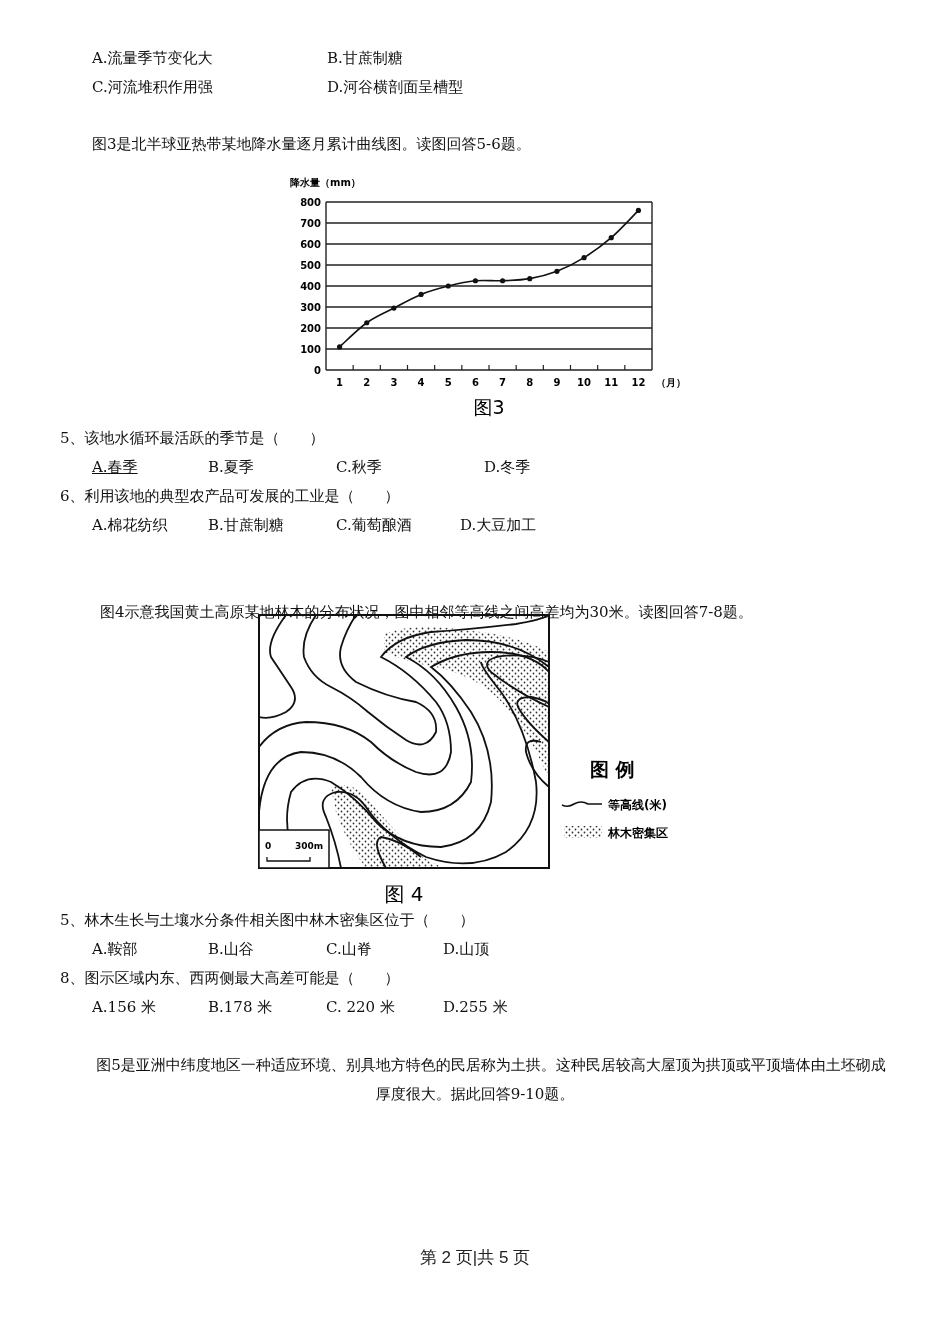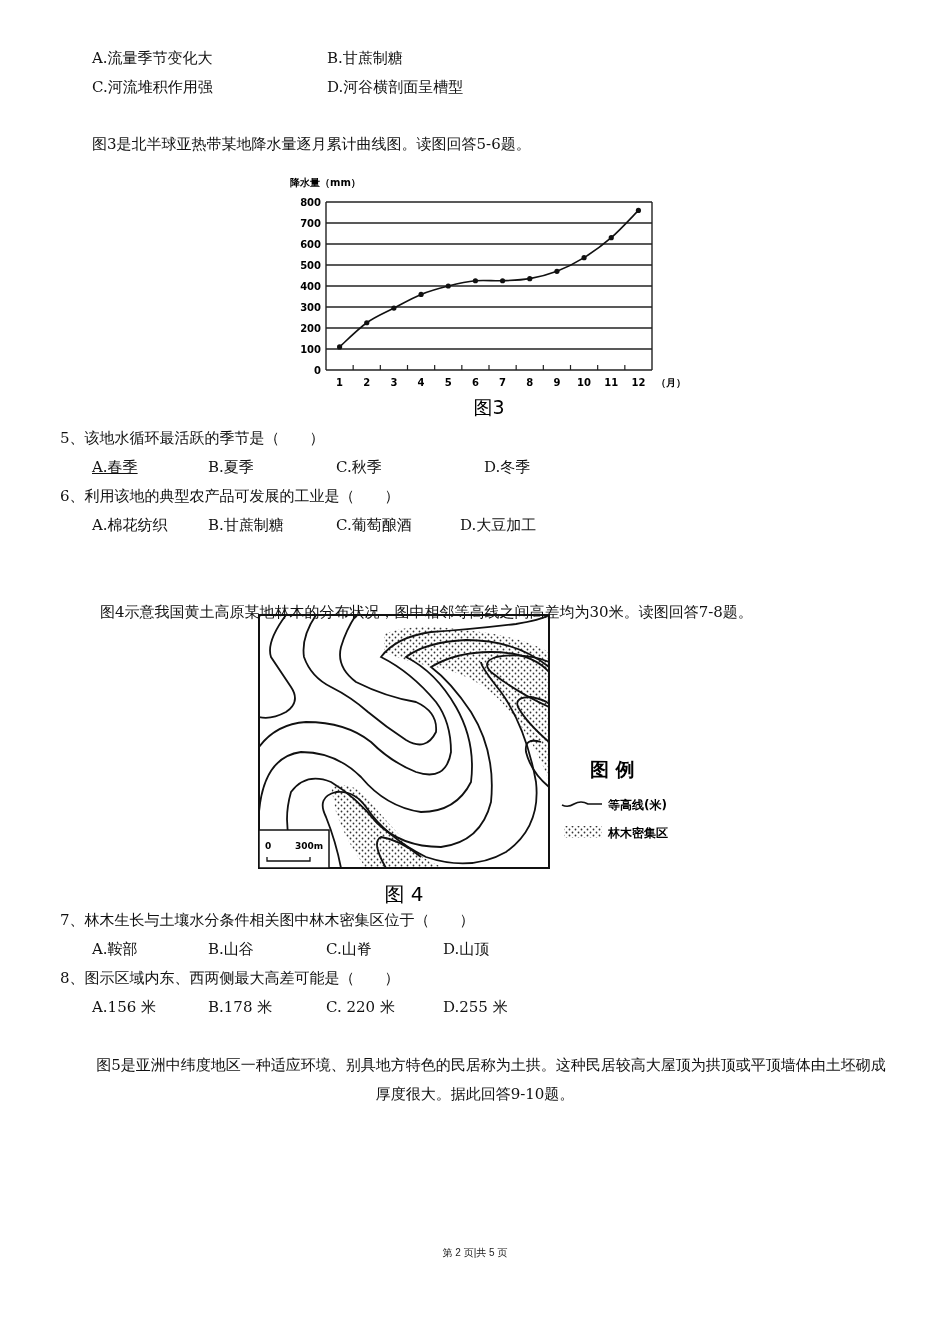--- a/index.html
+++ b/index.html
@@ -2,21 +2,21 @@
 <html><head>
 <meta charset="utf-8">
 <style>
   html, body { margin:0; padding:0; background:#ffffff; }
   body { width:950px; height:1344px; position:relative; overflow:hidden;
          font-family:"DejaVu Serif", "Liberation Serif", serif; color:#111; font-size:15px; }
   .line { position:absolute; white-space:nowrap; line-height:20px; }
   .opt { position:absolute; white-space:nowrap; line-height:20px; }
   .para { position:absolute; left:60px; width:830px; line-height:29px; text-indent:32px; }
   .footer { position:absolute; top:1246px; left:0; width:950px; text-align:center;
-            font-family:"Liberation Sans","DejaVu Sans",sans-serif; font-size:10px; color:#222; }
+            font-family:"Liberation Sans","DejaVu Sans",sans-serif; font-size:17px; color:#222; }
   .fig { position:absolute; }
   svg text { font-family:"DejaVu Sans", sans-serif; }
 </style>
 </head>
 <body>
 
 <div class="opt" style="left:92px;top:48px;">A.流量季节变化大</div>
 <div class="opt" style="left:327px;top:48px;">B.甘蔗制糖</div>
 <div class="opt" style="left:92px;top:77px;">C.河流堆积作用强</div>
 <div class="opt" style="left:327px;top:77px;">D.河谷横剖面呈槽型</div>
@@ -141,21 +141,21 @@
       <text id="legend-title" x="334" y="164" font-size="19" font-weight="bold">图 例</text>
       <path d="M306 193 Q312 196 318 192 Q325 188 332 192 L346 192" fill="none" stroke="#111" stroke-width="1.6"></path>
       <text id="legend-1" x="352" y="197" font-size="12" font-weight="bold">等高线(米)</text>
       <rect x="308" y="214" width="38" height="12" fill="url(#dots)"></rect>
       <text id="legend-2" x="352" y="225" font-size="12" font-weight="bold">林木密集区</text>
     </g>
     <text id="fig4-caption" x="148" y="289" font-size="20" text-anchor="middle">图 4</text>
   </svg>
 </div>
 
-<div class="line" style="left:60px;top:910px;">7、林木生长与土壤水分条件相关图中林木密集区位于（　　）</div>
+<div class="line" style="left:60px;top:910px;">5、林木生长与土壤水分条件相关图中林木密集区位于（　　）</div>
 <div class="opt" style="left:92px;top:939px;">A.鞍部</div>
 <div class="opt" style="left:208px;top:939px;">B.山谷</div>
 <div class="opt" style="left:326px;top:939px;">C.山脊</div>
 <div class="opt" style="left:443px;top:939px;">D.山顶</div>
 
 <div class="line" style="left:60px;top:968px;">8、图示区域内东、西两侧最大高差可能是（　　）</div>
 <div class="opt" style="left:92px;top:997px;">A.156 米</div>
 <div class="opt" style="left:208px;top:997px;">B.178 米</div>
 <div class="opt" style="left:326px;top:997px;">C. 220 米</div>
 <div class="opt" style="left:443px;top:997px;">D.255 米</div>

